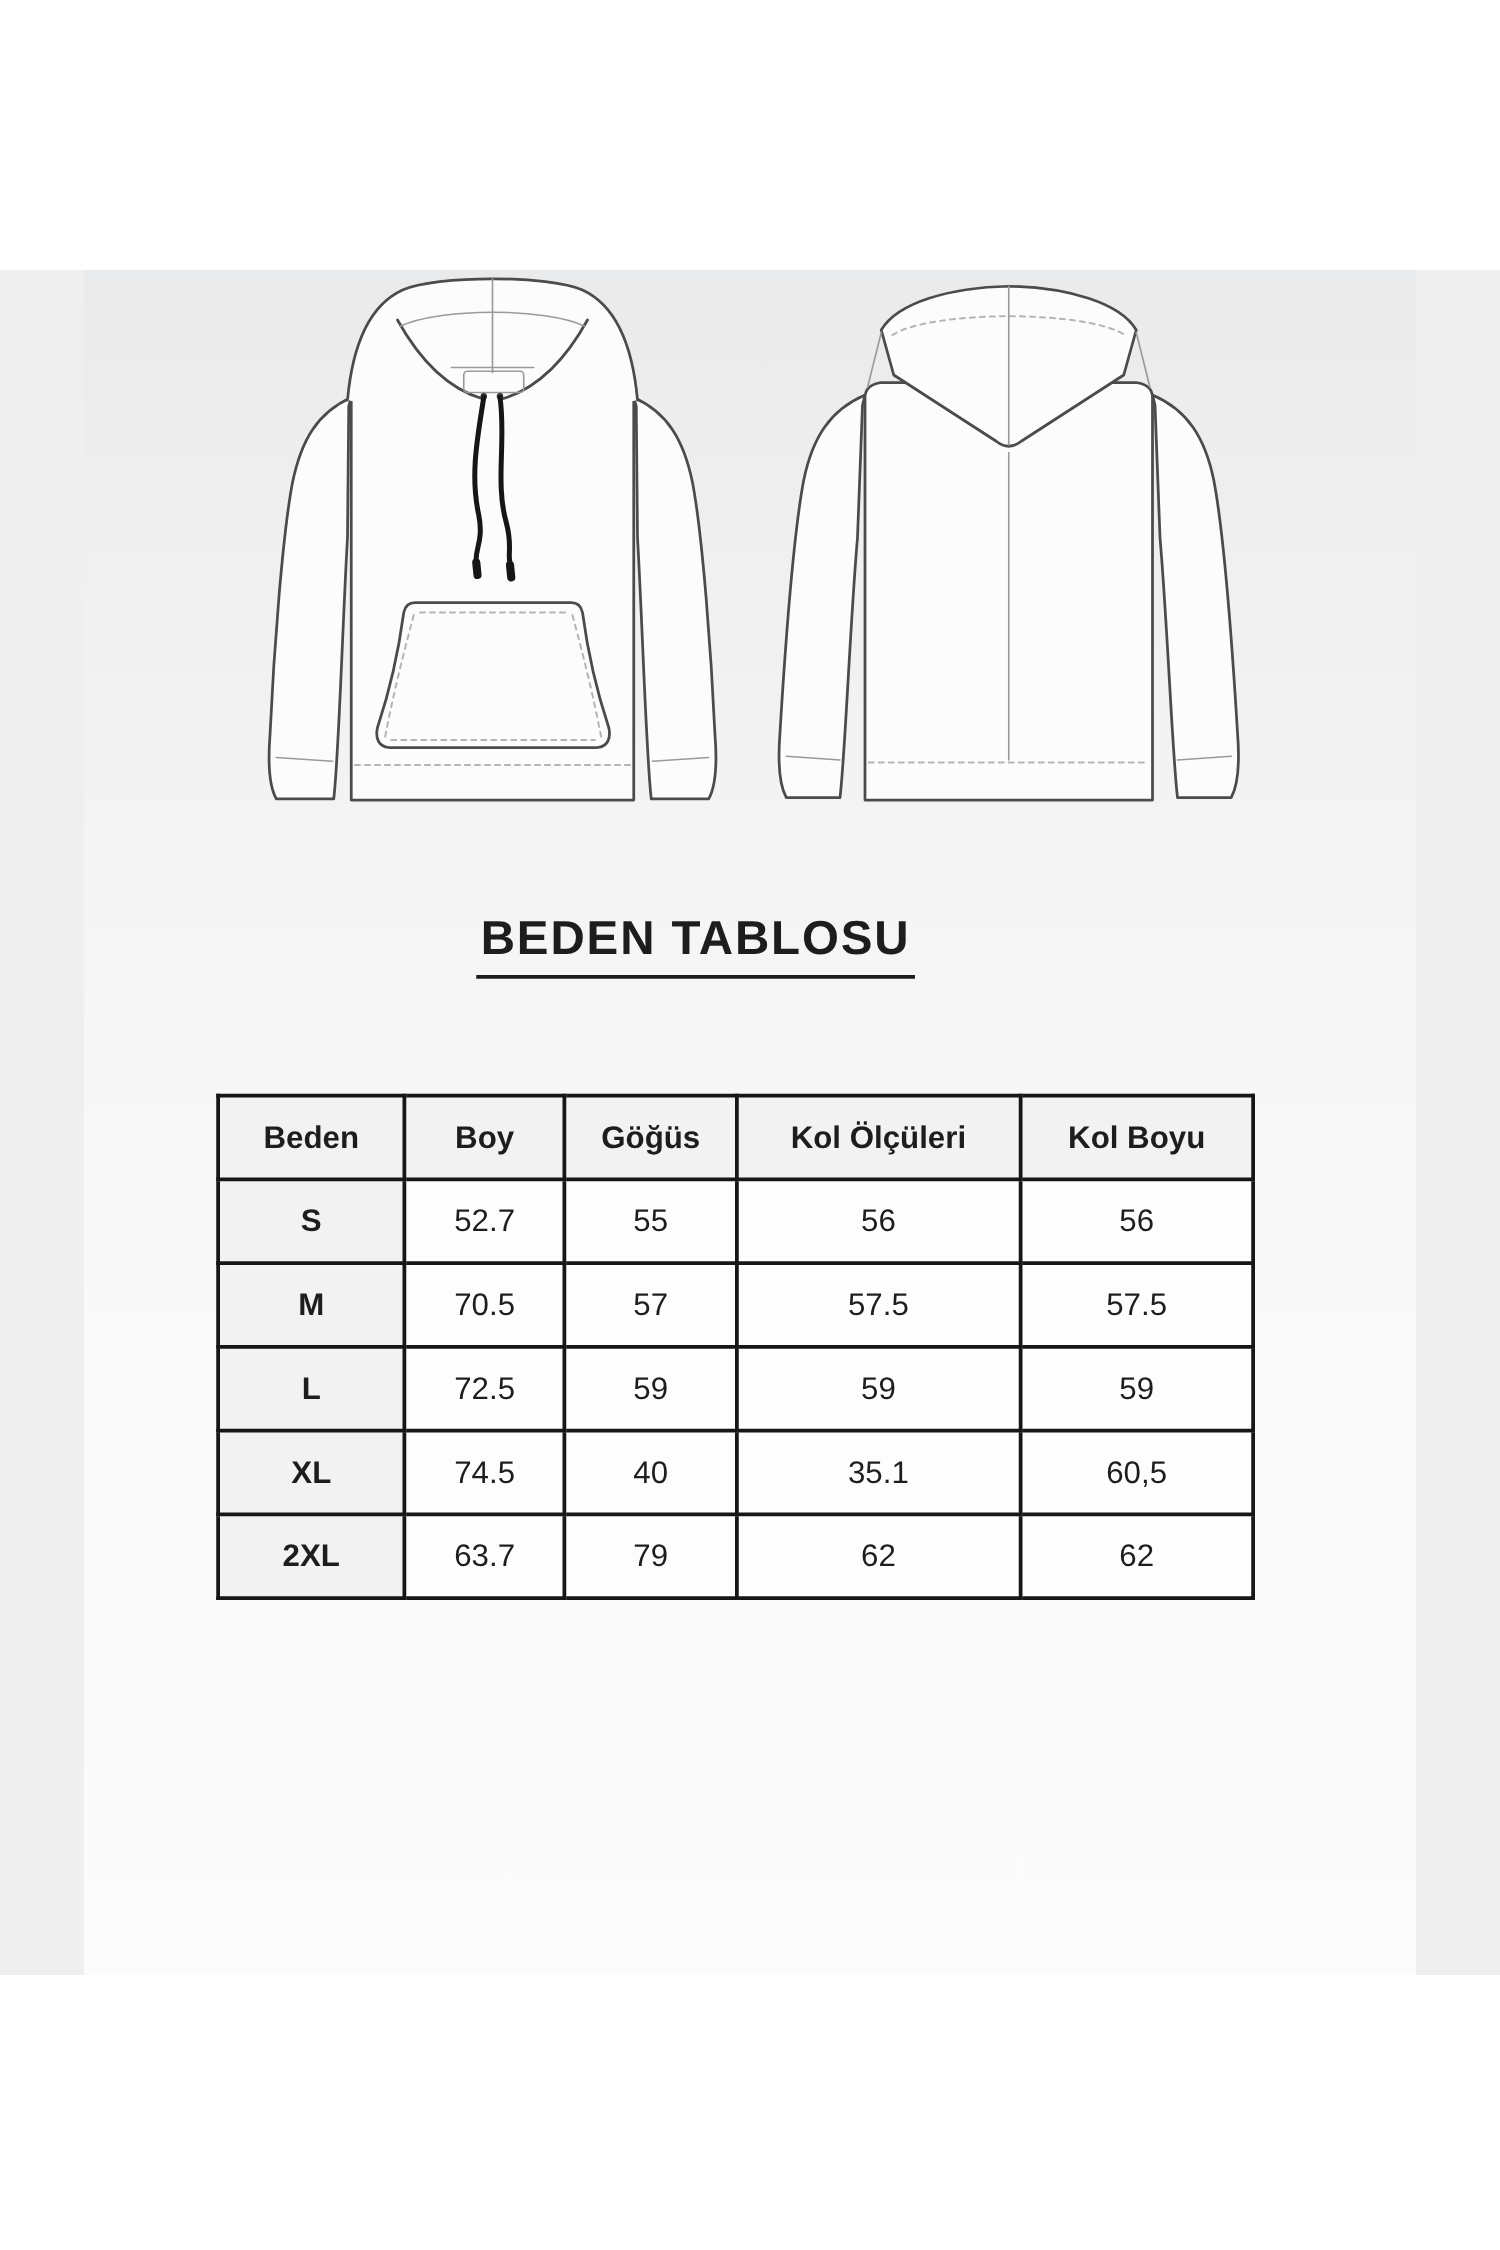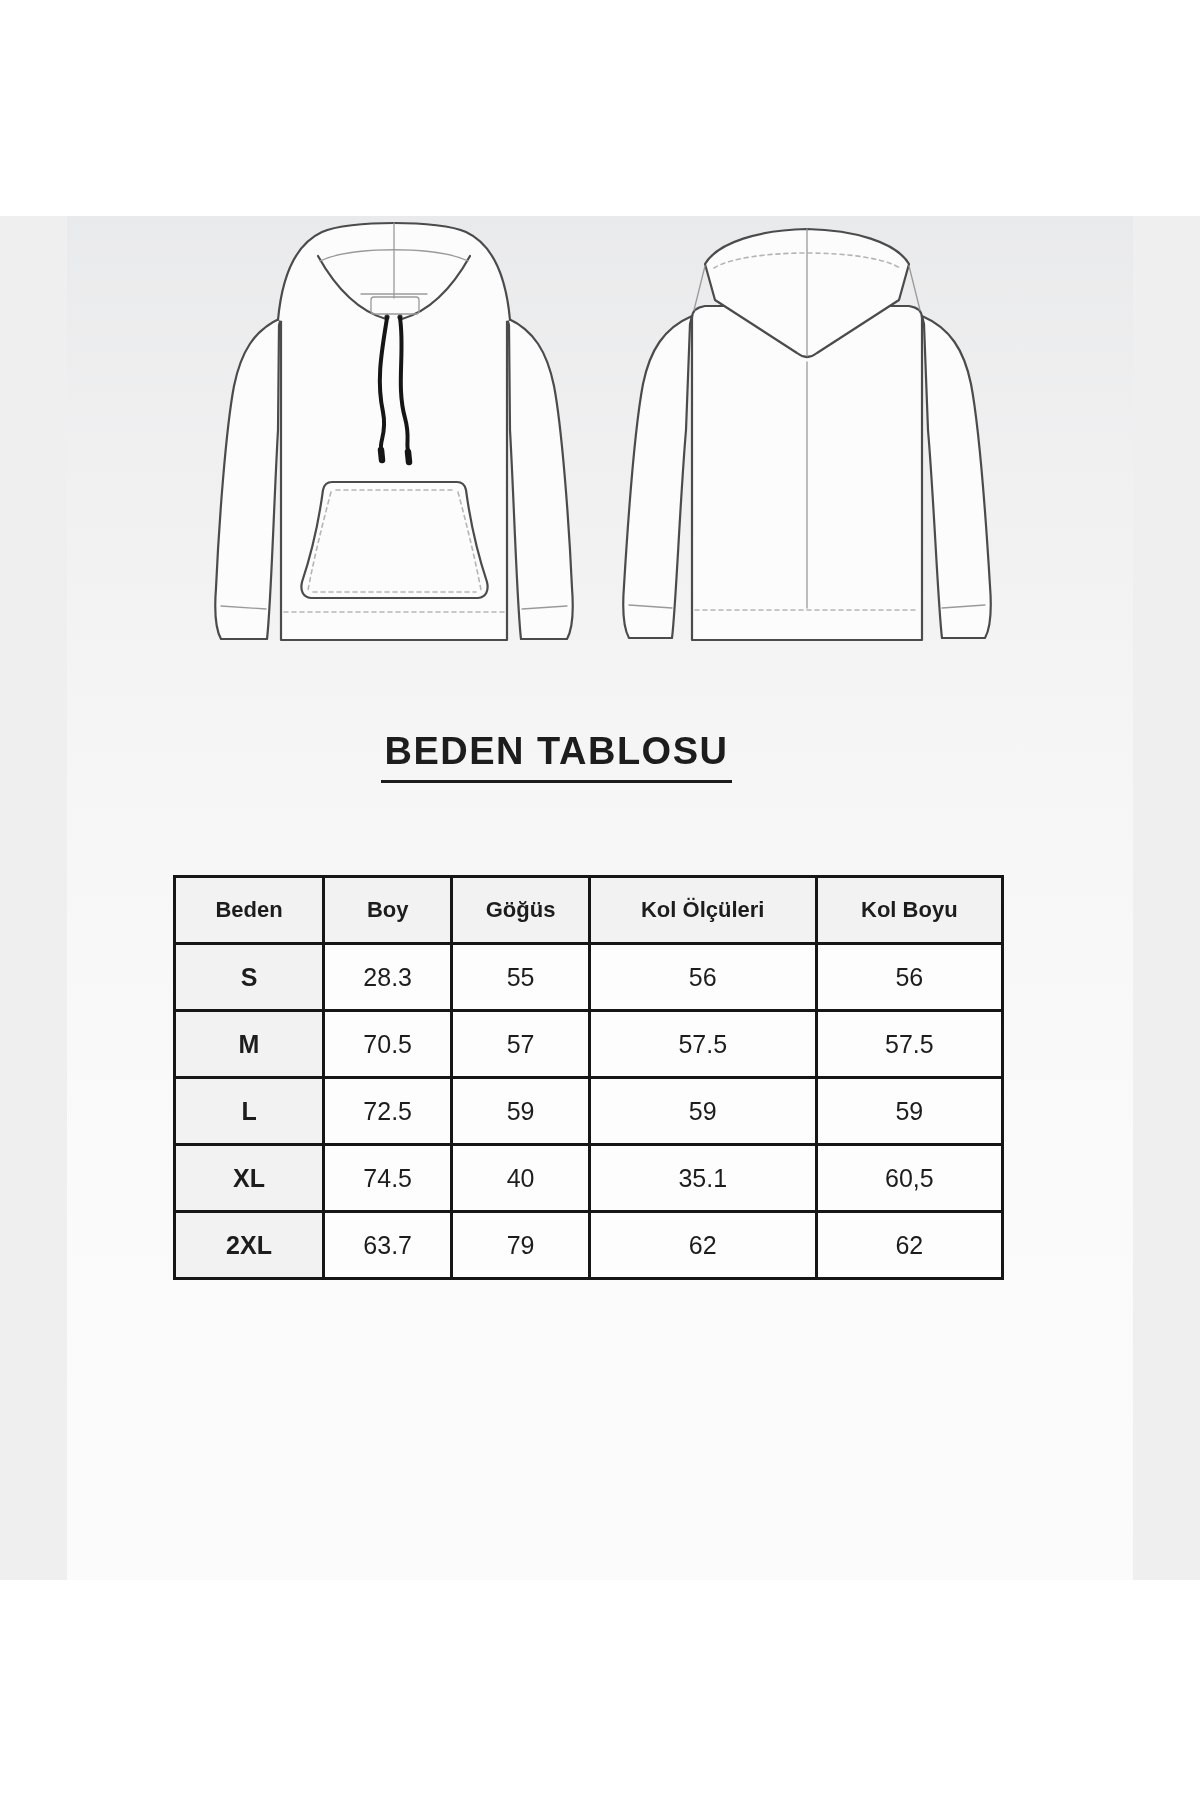--- a/index.html
+++ b/index.html
@@ -27,21 +27,21 @@
   table.size col.c0{width:18%;}
   table.size col.c1{width:15.5%;}
   table.size col.c2{width:16.6%;}
   table.size col.c3{width:27.4%;}
   table.size col.c4{width:22.5%;}
   table.size th,table.size td{
     border:3px solid var(--table-border,#161616);
     text-align:center;vertical-align:middle;height:62px;
     background:var(--cell-bg,#fdfdfd);
   }
-  table.size th{font-size:22px;font-weight:bold;background:var(--cell-header-bg,#f2f2f2);}
+  table.size th{font-size:25px;font-weight:bold;background:var(--cell-header-bg,#f2f2f2);}
   table.size td{font-size:25px;}
   table.size td.rowhead{font-weight:bold;background:var(--cell-header-bg,#f2f2f2);}
   .notes{
     position:absolute;left:0;top:1326px;width:1200px;text-align:center;
     font-size:26px;line-height:56px;color:#2a2a2a;
   }
   .notes .lbl{font-weight:bold;color:#1b1b1b;margin-right:10px;}
   
   .ln{fill:none;stroke:#4b4b4b;stroke-width:2.2;stroke-linejoin:round;stroke-linecap:round;}
   .fillc{fill:#fcfcfc;}
@@ -134,21 +134,21 @@
           <th>Beden</th>
           <th>Boy</th>
           <th>Göğüs</th>
           <th>Kol Ölçüleri</th>
           <th>Kol Boyu</th>
         </tr>
       </thead>
     <tbody>
         <tr>
           <td class="rowhead">S</td>
-          <td>28.3</td>
+          <td>52.7</td>
           <td>55</td>
           <td>56</td>
           <td>56</td>
         </tr>
         <tr>
           <td class="rowhead">M</td>
           <td>70.5</td>
           <td>57</td>
           <td>57.5</td>
           <td>57.5</td>

